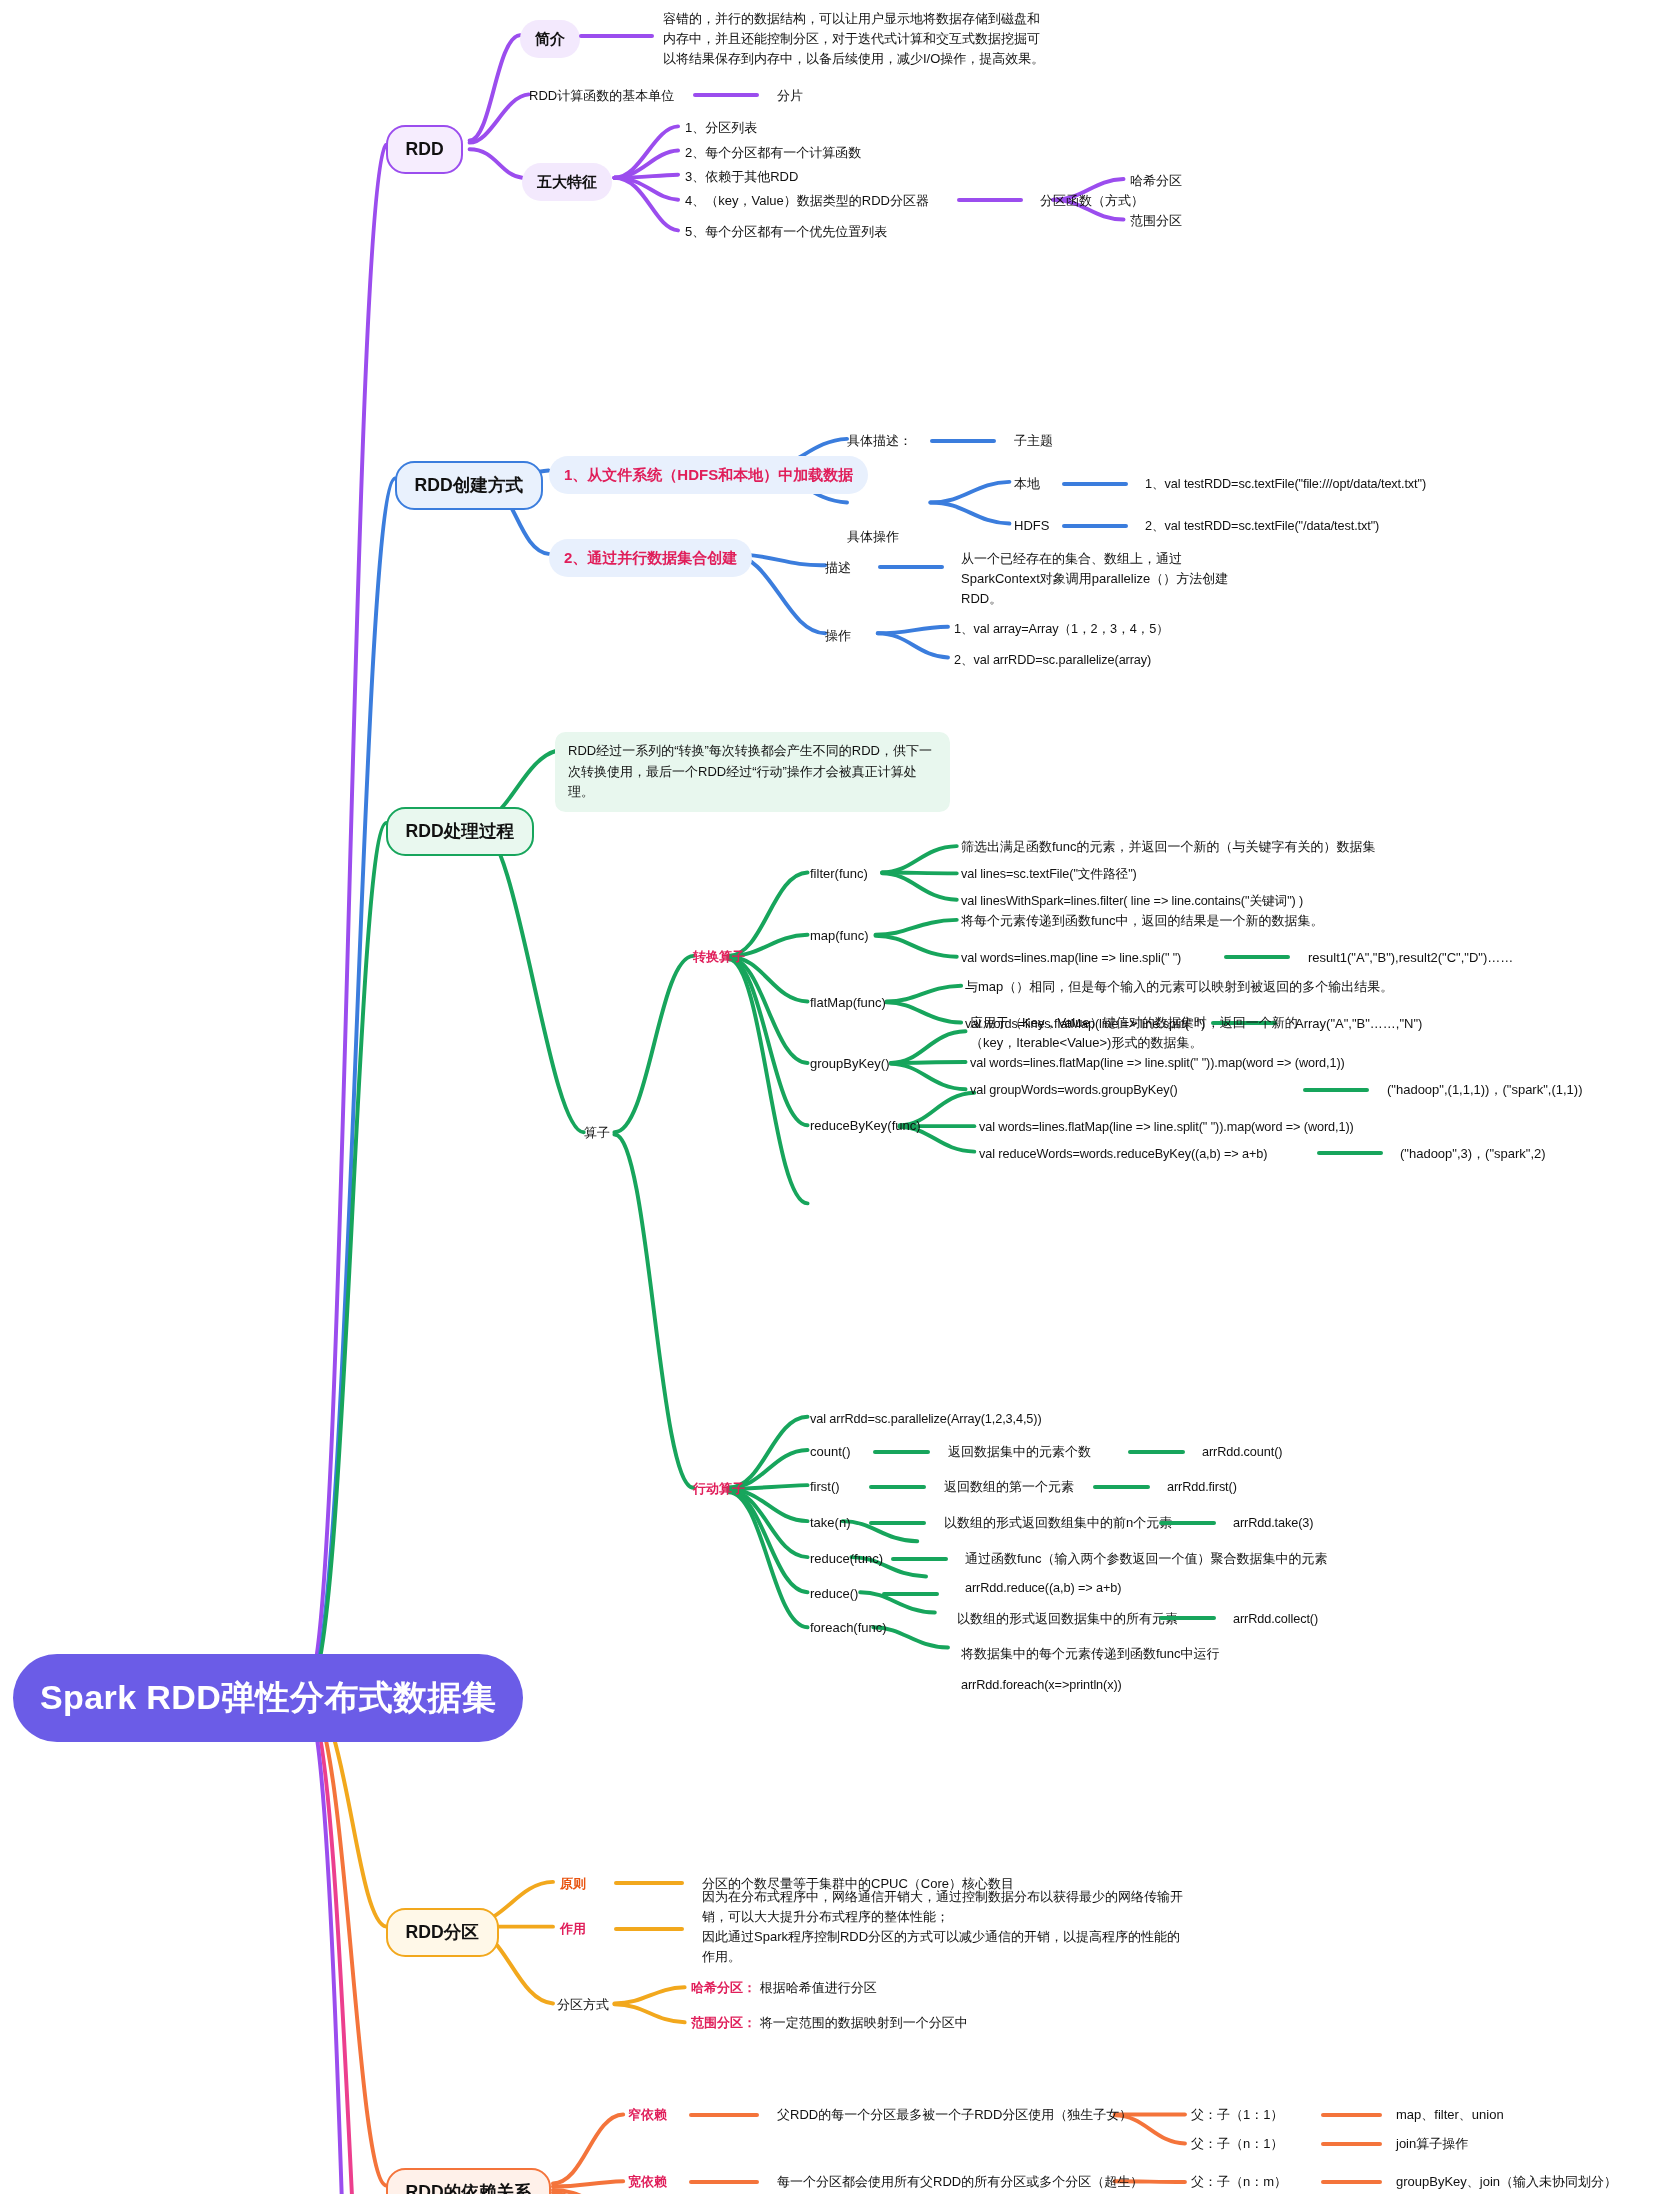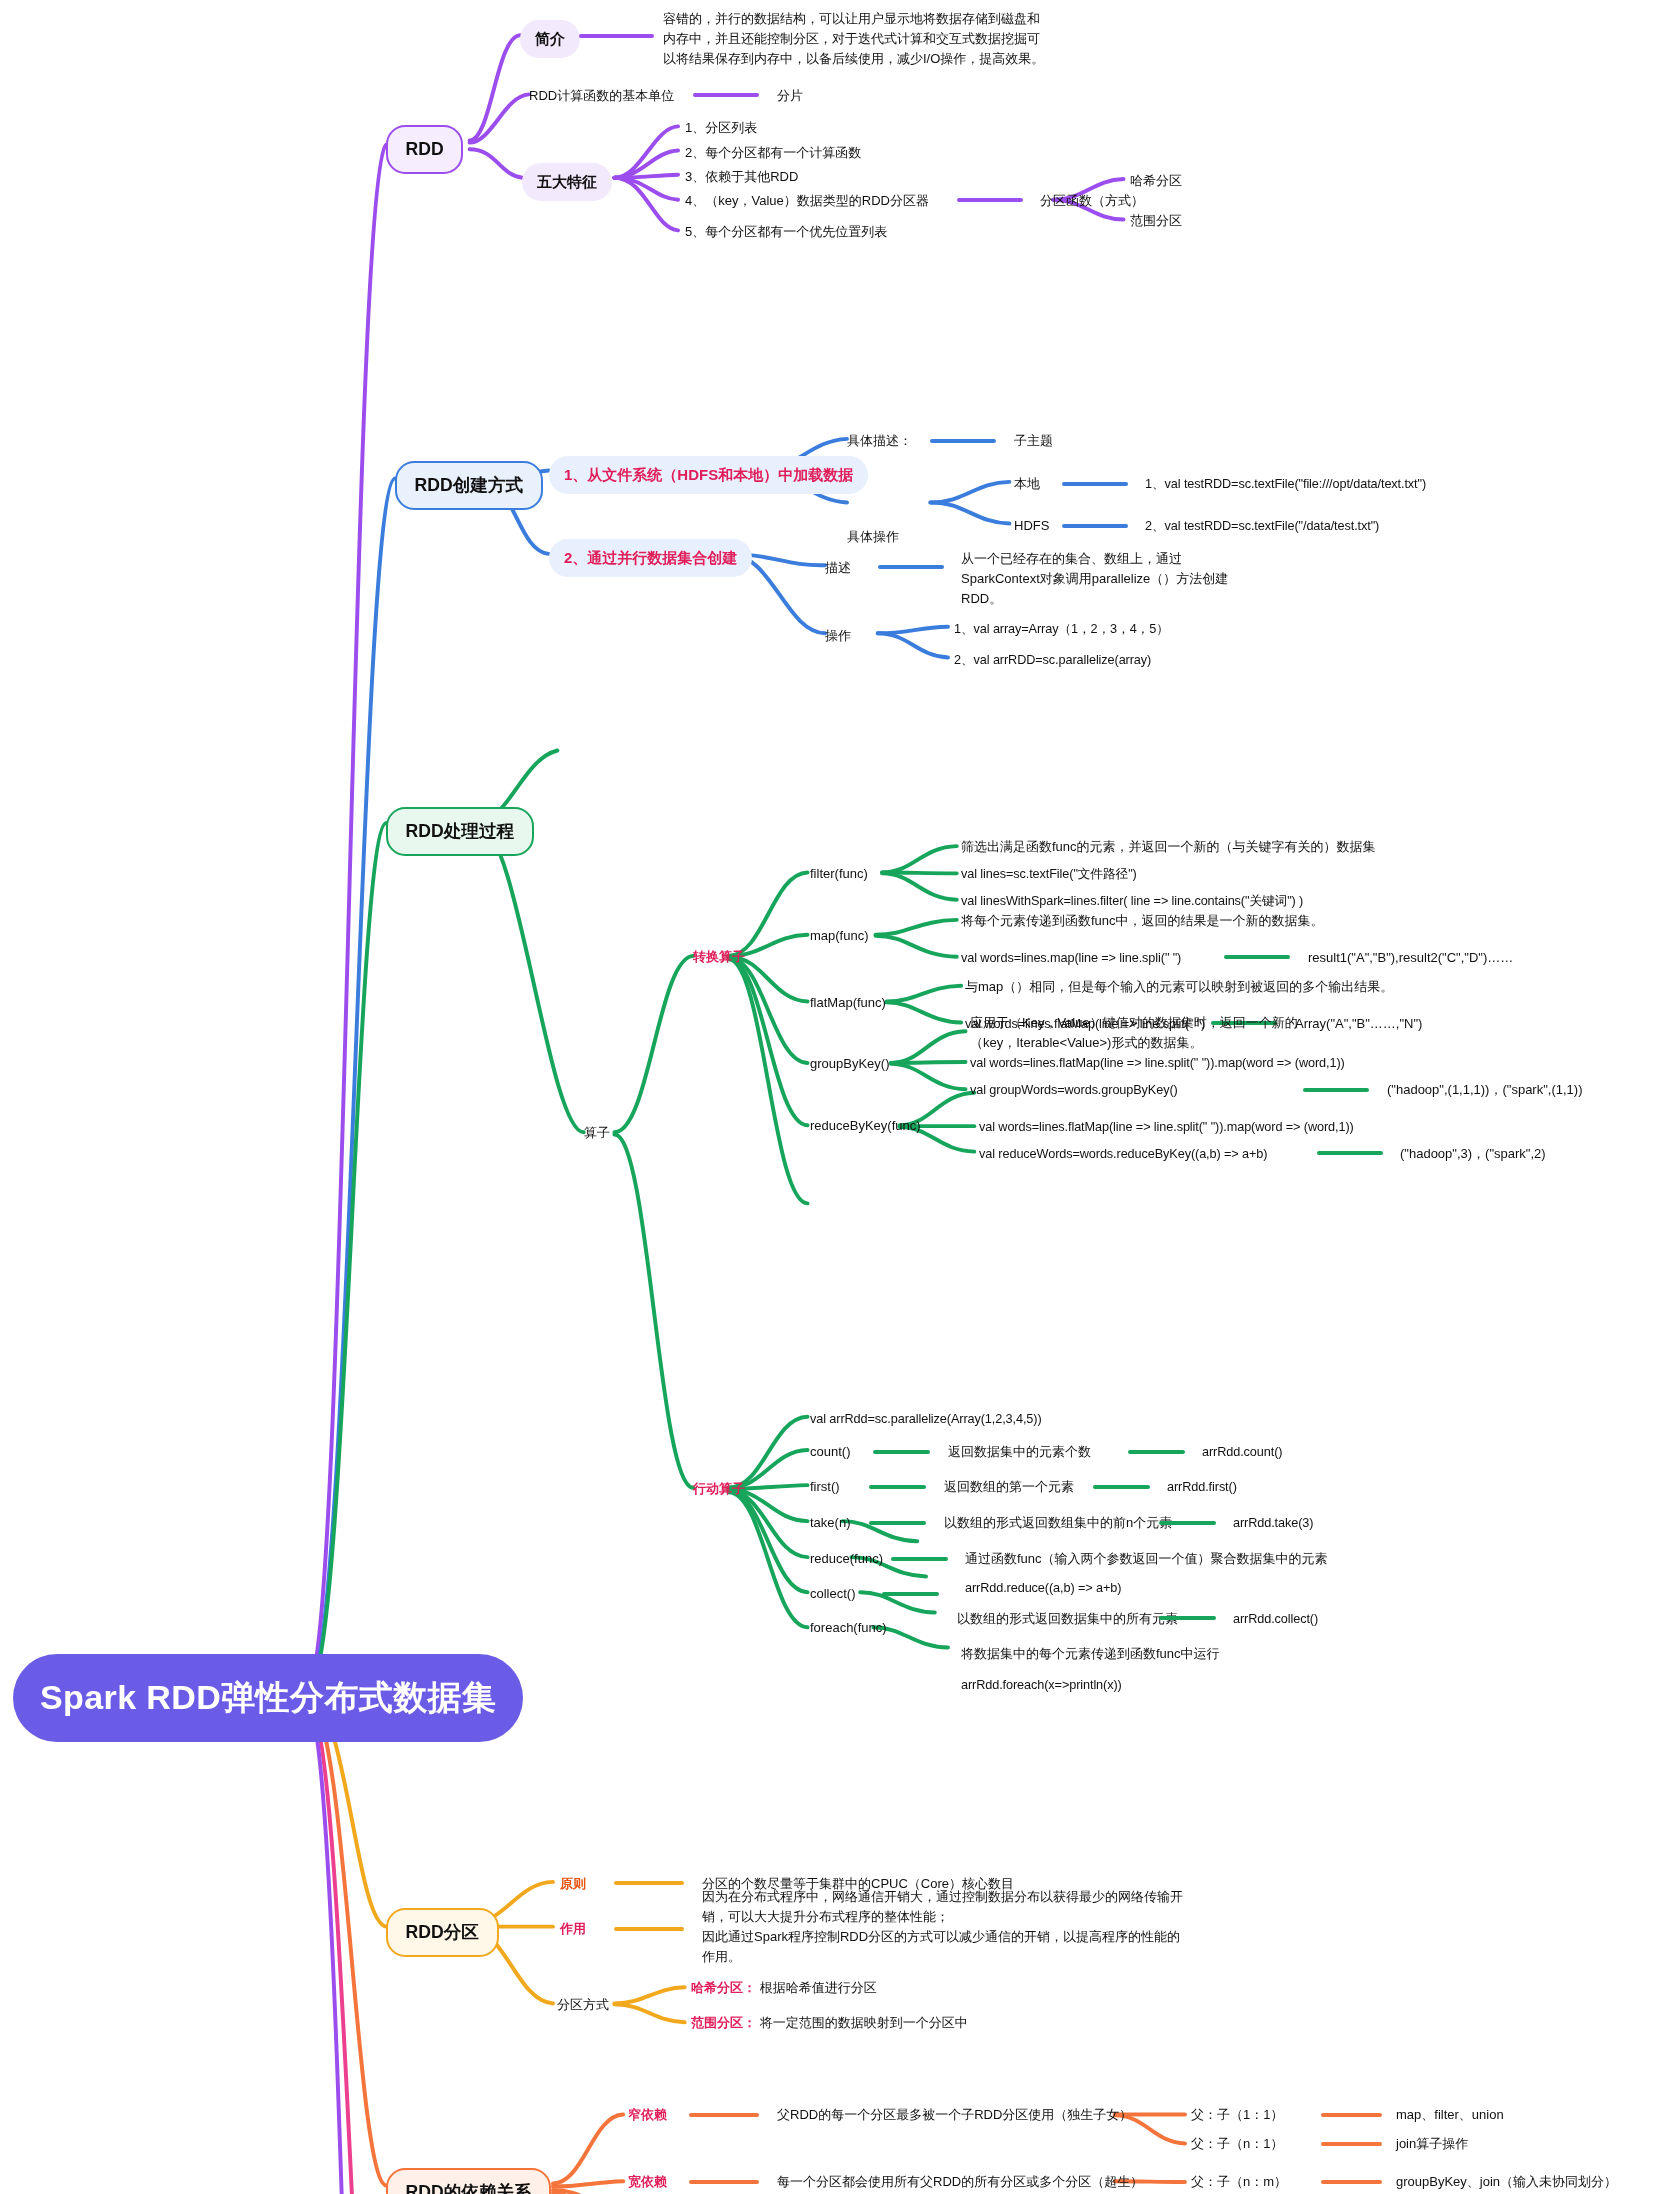--- a/index.html
+++ b/index.html
@@ -229,20 +229,21 @@
   <div class="node soft v-blue" style="left:549px; top:539px;">2、通过并行数据集合创建</div>
   <div class="node t" style="left:825px; top:559px;">描述</div>
   <div class="conn" style="left:878px; top:565px; width:66px; background:#3b7ddd;"></div>
   <div class="node t multi" style="left:961px; top:549px; width:281px;">从一个已经存在的集合、数组上，通过SparkContext对象调用parallelize（）方法创建RDD。</div>
 
   <div class="node t" style="left:825px; top:627px;">操作</div>
   <div class="node t code" style="left:954px; top:620px;">1、val array=Array（1，2，3，4，5）</div>
   <div class="node t code" style="left:954px; top:651px;">2、val arrRDD=sc.parallelize(array)</div>
 
   <div class="node pill c-green" style="left:386px; top:807px;">RDD处理过程</div>
+  <div class="node note" style="left:555px; top:732px; width:395px;">RDD经过一系列的“转换”每次转换都会产生不同的RDD，供下一次转换使用，最后一个RDD经过“行动”操作才会被真正计算处理。</div>
 
   <div class="node t" style="left:584px; top:1124px;">算子</div>
   <div class="node t accent-pink" style="left:693px; top:948px;">转换算子</div>
   <div class="node t accent-pink" style="left:693px; top:1480px;">行动算子</div>
 
   <div class="node t" style="left:810px; top:865px;">filter(func)</div>
   <div class="node t" style="left:961px; top:838px;">筛选出满足函数func的元素，并返回一个新的（与关键字有关的）数据集</div>
   <div class="node t code" style="left:961px; top:865px;">val lines=sc.textFile("文件路径")</div>
   <div class="node t code" style="left:961px; top:892px;">val linesWithSpark=lines.filter( line =&gt; line.contains("关键词") )</div>
 
@@ -289,21 +290,21 @@
   <div class="conn" style="left:869px; top:1521px; width:57px; background:#17a55c;"></div>
   <div class="node t" style="left:944px; top:1514px;">以数组的形式返回数组集中的前n个元素</div>
   <div class="conn" style="left:1159px; top:1521px; width:57px; background:#17a55c;"></div>
   <div class="node t code" style="left:1233px; top:1514px;">arrRdd.take(3)</div>
 
   <div class="node t" style="left:810px; top:1550px;">reduce(func)</div>
   <div class="conn" style="left:891px; top:1557px; width:57px; background:#17a55c;"></div>
   <div class="node t" style="left:965px; top:1550px;">通过函数func（输入两个参数返回一个值）聚合数据集中的元素</div>
   <div class="node t code" style="left:965px; top:1579px;">arrRdd.reduce((a,b) =&gt; a+b)</div>
 
-  <div class="node t" style="left:810px; top:1585px;">collect()</div>
+  <div class="node t" style="left:810px; top:1585px;">reduce()</div>
   <div class="conn" style="left:882px; top:1592px; width:57px; background:#17a55c;"></div>
   <div class="node t" style="left:957px; top:1610px;">以数组的形式返回数据集中的所有元素</div>
   <div class="conn" style="left:1159px; top:1616px; width:57px; background:#17a55c;"></div>
   <div class="node t code" style="left:1233px; top:1610px;">arrRdd.collect()</div>
 
   <div class="node t" style="left:810px; top:1619px;">foreach(func)</div>
   <div class="node t" style="left:961px; top:1645px;">将数据集中的每个元素传递到函数func中运行</div>
   <div class="node t code" style="left:961px; top:1676px;">arrRdd.foreach(x=&gt;println(x))</div>
 
   <div class="node pill c-orange" style="left:386px; top:1908px;">RDD分区</div>

